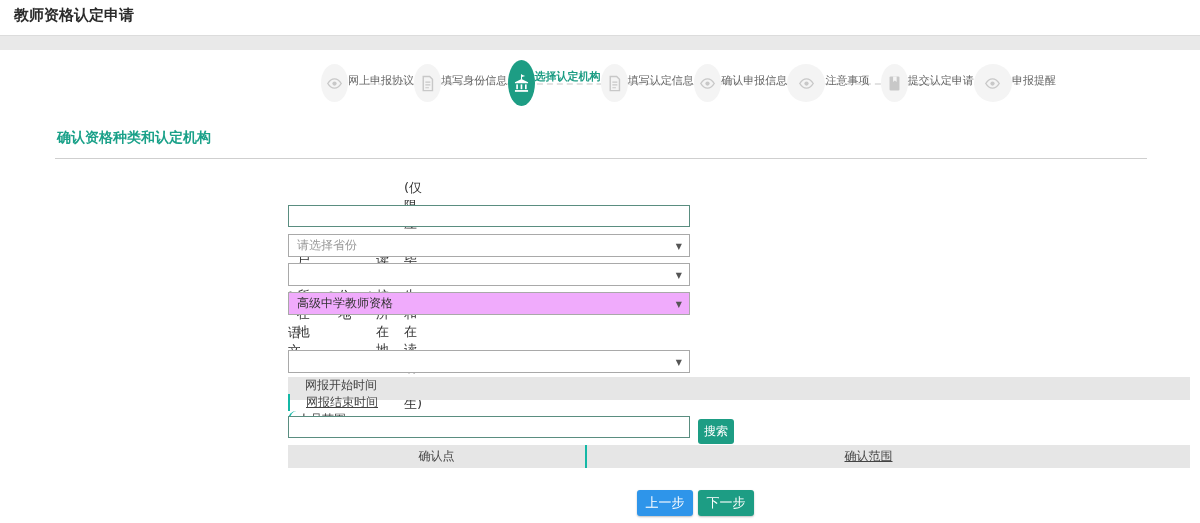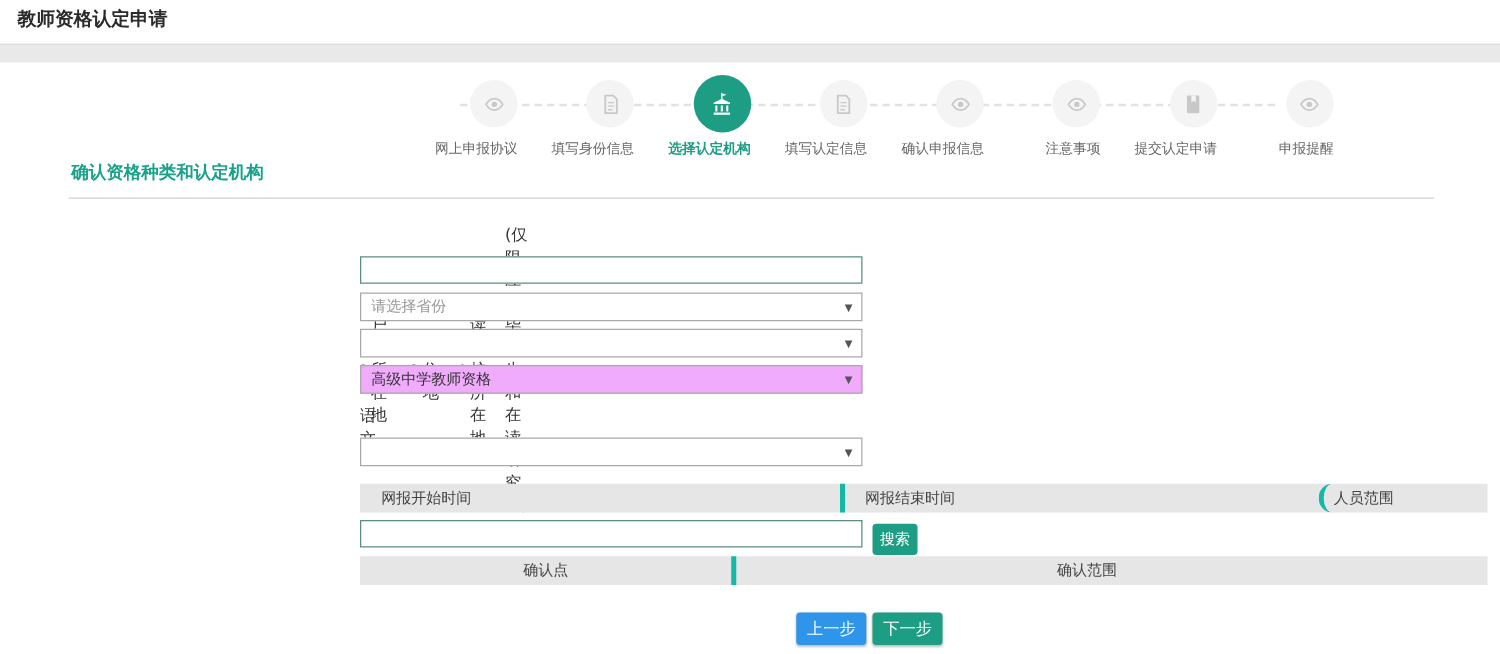--- a/index.html
+++ b/index.html
@@ -4,21 +4,21 @@
 <style>
   html,body{margin:0;padding:0;background:#fff;}
   body{width:1200px;height:523px;position:relative;overflow:hidden;
        font-family:"DejaVu Sans","Liberation Sans",sans-serif;color:#333;}
   .page-title{position:absolute;left:4px;top:6px;font-size:15px;font-weight:bold;color:#2b2b2b;padding-left:10px;}
   .grey-band{position:absolute;left:0;top:35px;width:1200px;height:14px;background:#e9e9e9;border-top:1px solid #dcdcdc;}
 
   
   .stepper{position:absolute;left:321px;top:64px;width:746px;display:flex;justify-content:space-between;}
   .step-line{position:absolute;left:368px;top:83px;width:652px;border-top:2px dashed #e2e2e2;}
-  .step{width:93px;display:flex;flex-direction:column;align-items:flex-end;position:relative;z-index:1;cursor:pointer;}
+  .step{width:93px;display:flex;flex-direction:row;align-items:flex-start;position:relative;z-index:1;cursor:pointer;}
   .circle{width:38px;height:38px;border-radius:50%;background:#f4f4f4;color:#c8c8c8;
           display:flex;align-items:center;justify-content:center;}
   .circle svg{width:17px;height:17px;}
   .step .label{margin-top:9px;font-size:11px;color:#666;white-space:nowrap;}
   .step.active .circle{width:46px;height:46px;margin-top:-4px;background:#1d9d84;color:#fff;}
   .step.active .circle svg{width:21px;height:21px;}
   .step.active .label{margin-top:5px;color:#1d9d84;font-weight:bold;}
 
   .section-title{position:absolute;left:57px;top:129px;font-size:14px;font-weight:bold;color:#1aa189;}
   .section-divider{position:absolute;left:55px;top:158px;width:1092px;height:1px;background:#cfcfcf;}
@@ -39,21 +39,21 @@
   .select .value{font-size:12px;color:#333;overflow:hidden;white-space:nowrap;}
   .select.placeholder .value{color:#999;}
   .select.disabled{background:#f0abfc;}
   .select .arrow{position:absolute;right:7px;top:50%;transform:translateY(-50%);font-size:8px;color:#555;}
 
   .plain-value{font-size:13px;color:#333;}
 
   .thead{position:absolute;left:288px;width:902px;height:23px;background:#e6e6e6;display:flex;
          font-size:12px;color:#444;}
   .th{display:flex;align-items:center;box-sizing:border-box;}
-  .th.sep{border-left:4px solid #14b8a6;}
+  .th.sep{border-left:2px solid #14b8a6;text-decoration:underline;}
   .t1-c1{width:384px;padding-left:17px;}
   .t1-c2{width:383px;padding-left:16px;}
   .t1-c3{width:135px;padding-left:8px;border-radius:11px;}
   .t2-c1{width:297px;justify-content:center;}
   .t2-c2{width:565px;justify-content:center;}
 
   .search-btn{position:absolute;left:698px;top:-1px;width:36px;height:25px;background:#1d9d84;color:#fff;
               border:none;border-radius:3px;font-size:12px;cursor:pointer;
               font-family:"DejaVu Sans","Liberation Sans",sans-serif;}
   .nav-btn{position:absolute;top:490px;width:56px;height:26px;border:none;border-radius:3px;color:#fff;
@@ -214,21 +214,21 @@
 </div>
 
 <div class="row" style="top:354px;">
 
   <div class="field select" style="top:-4px;">
     <span class="value"></span>
     <span class="arrow">▼</span>
   </div>
 </div>
 
-<div class="thead" style="top:387px;">
+<div class="thead" style="top:377px;flex-direction:column;">
   <div class="th t1-c1">网报开始时间</div>
   <div class="th t1-c2 sep">网报结束时间</div>
   <div class="th t1-c3 sep">人员范围</div>
 </div>
 
 <div class="row" style="top:420px;">
 
   <input class="field text-input" style="top: -4px;" type="text" value="">
   <button class="search-btn">搜索</button>
 </div>

